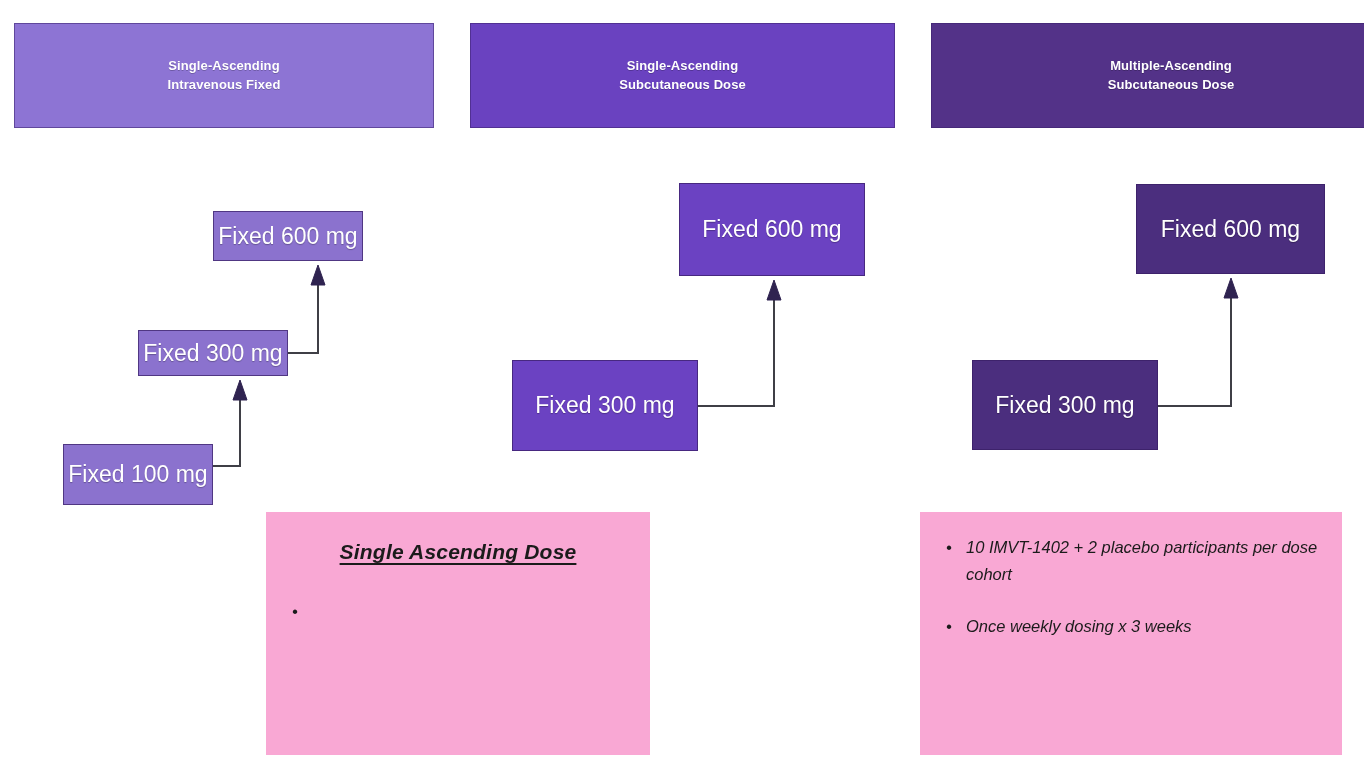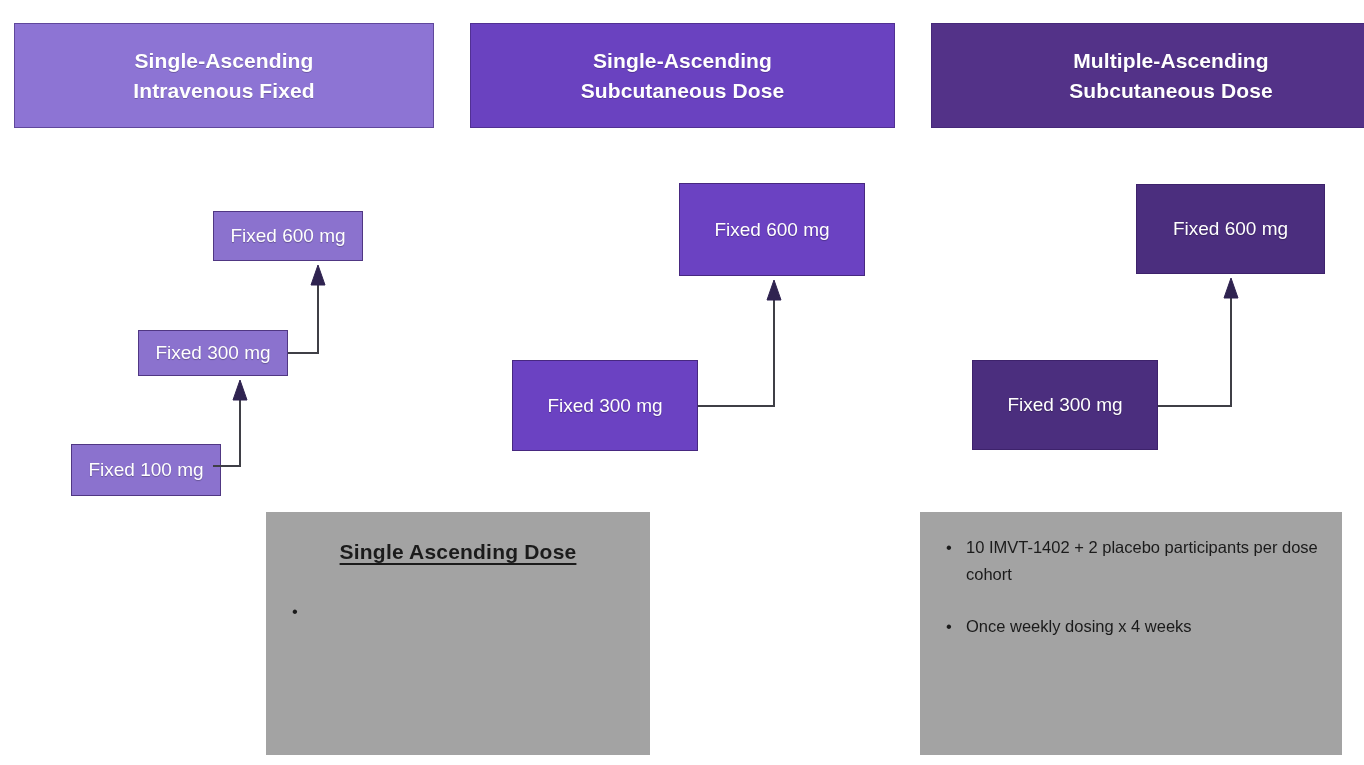--- a/index.html
+++ b/index.html
@@ -22,55 +22,55 @@
 
   
   .col-header {
     position: absolute;
     display: flex;
     align-items: center;
     justify-content: center;
     text-align: center;
     color: #ffffff;
     font-weight: bold;
-    font-size: 21px;
+    font-size: 13px;
     line-height: 1.42;
     letter-spacing: 0.1px;
     box-sizing: border-box;
     border: 1px solid rgba(60,35,110,0.55);
     text-shadow: 0 1px 0 rgba(0,0,0,0.22);
   }
   .col-header span { display: block; }
 
   #header-sad-iv  { left: 14px;  top: 23px;  width: 420px; height: 105px; background: #8d74d4; }
   #header-sad-sc  { left: 470px; top: 23px;  width: 425px; height: 105px; background: #6a42c0; }
   #header-mad-sc  { left: 931px; top: 23px;  width: 480px; height: 105px; background: #533288; }
 
   
   .dose-box {
     position: absolute;
     display: flex;
     align-items: center;
     justify-content: center;
     color: #ffffff;
-    font-size: 19px;
+    font-size: 23px;
     font-weight: normal;
     box-sizing: border-box;
     border: 1px solid rgba(55,30,100,0.7);
     text-shadow: 0 1px 1px rgba(0,0,0,0.28);
     white-space: nowrap;
   }
   .tone-light { background: #8b72ce; }
   .tone-mid   { background: #6b42c2; }
   .tone-dark  { background: #4b2e7e; }
 
   
   #box-iv-600 { left: 213px; top: 211px; width: 150px; height: 50px; }
   #box-iv-300 { left: 138px; top: 330px; width: 150px; height: 46px; }
-  #box-iv-100 { left: 63px;  top: 444px; width: 150px; height: 52px; margin-left: 8px; }
+  #box-iv-100 { left: 63px;  top: 444px; width: 150px; height: 61px; }
 
   
   #box-sc-600 { left: 679px; top: 183px; width: 186px; height: 93px; }
   #box-sc-300 { left: 512px; top: 360px; width: 186px; height: 91px; }
 
   
   #box-mad-600 { left: 1136px; top: 184px; width: 189px; height: 90px; }
   #box-mad-300 { left: 972px;  top: 360px; width: 186px; height: 90px; }
 
   
@@ -86,23 +86,24 @@
   }
   .connector polygon {
     fill: #2f2350;
     stroke: #2f2350;
     stroke-width: 1;
   }
 
   
   .info-panel {
     position: absolute;
-    background: #a3a3a3;
+    background: #f9a8d4;
     box-sizing: border-box;
     padding: 22px 20px 18px 20px;
+    font-style: italic;
   }
   #panel-sad { left: 266px; top: 512px; width: 384px; height: 243px; }
   #panel-mad { left: 920px; top: 512px; width: 422px; height: 243px; }
 
   .panel-title {
     text-align: center;
     font-size: 21px;
     font-weight: bold;
     color: #1b1b1b;
     text-decoration: underline;
@@ -199,18 +200,18 @@
   </div>
 
   <div id="panel-mad" class="info-panel">
     <ul class="bullet-list">
       <li class="bullet-item">
         <span class="bullet-dot">•</span>
         <span>10 IMVT-1402 + 2 placebo participants per dose cohort</span>
       </li>
       <li class="bullet-item">
         <span class="bullet-dot">•</span>
-        <span>Once weekly dosing x 4 weeks</span>
+        <span>Once weekly dosing x 3 weeks</span>
       </li>
     </ul>
   </div>
 
 </div>
 
 </body></html>

